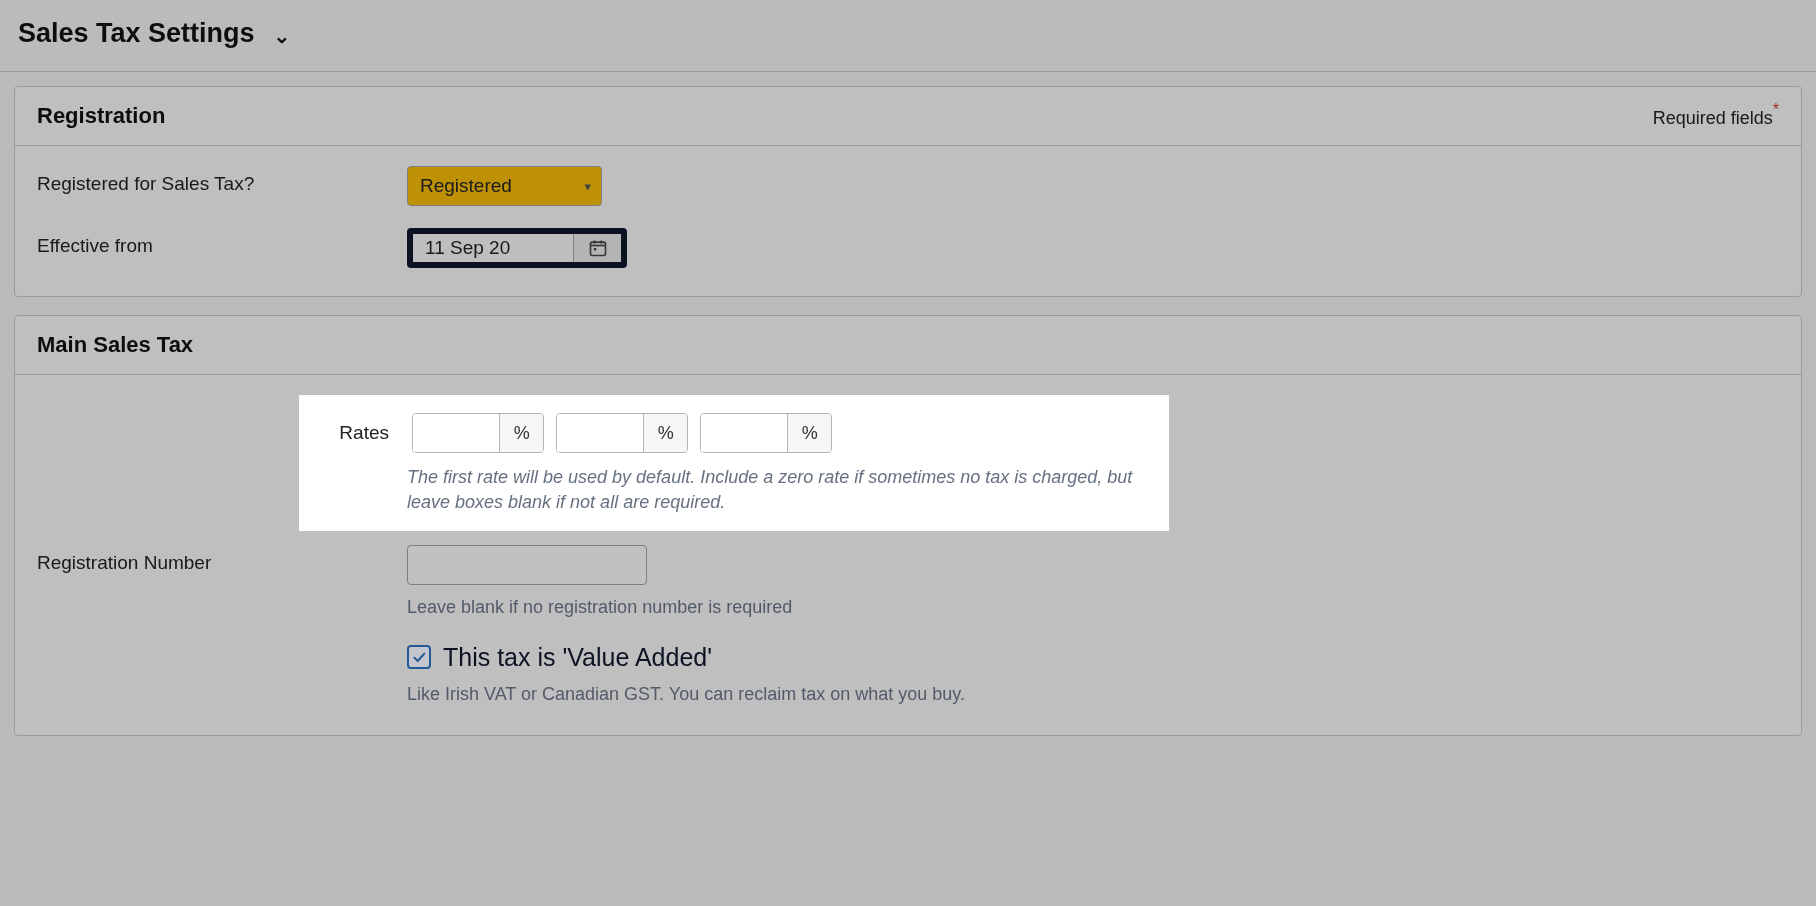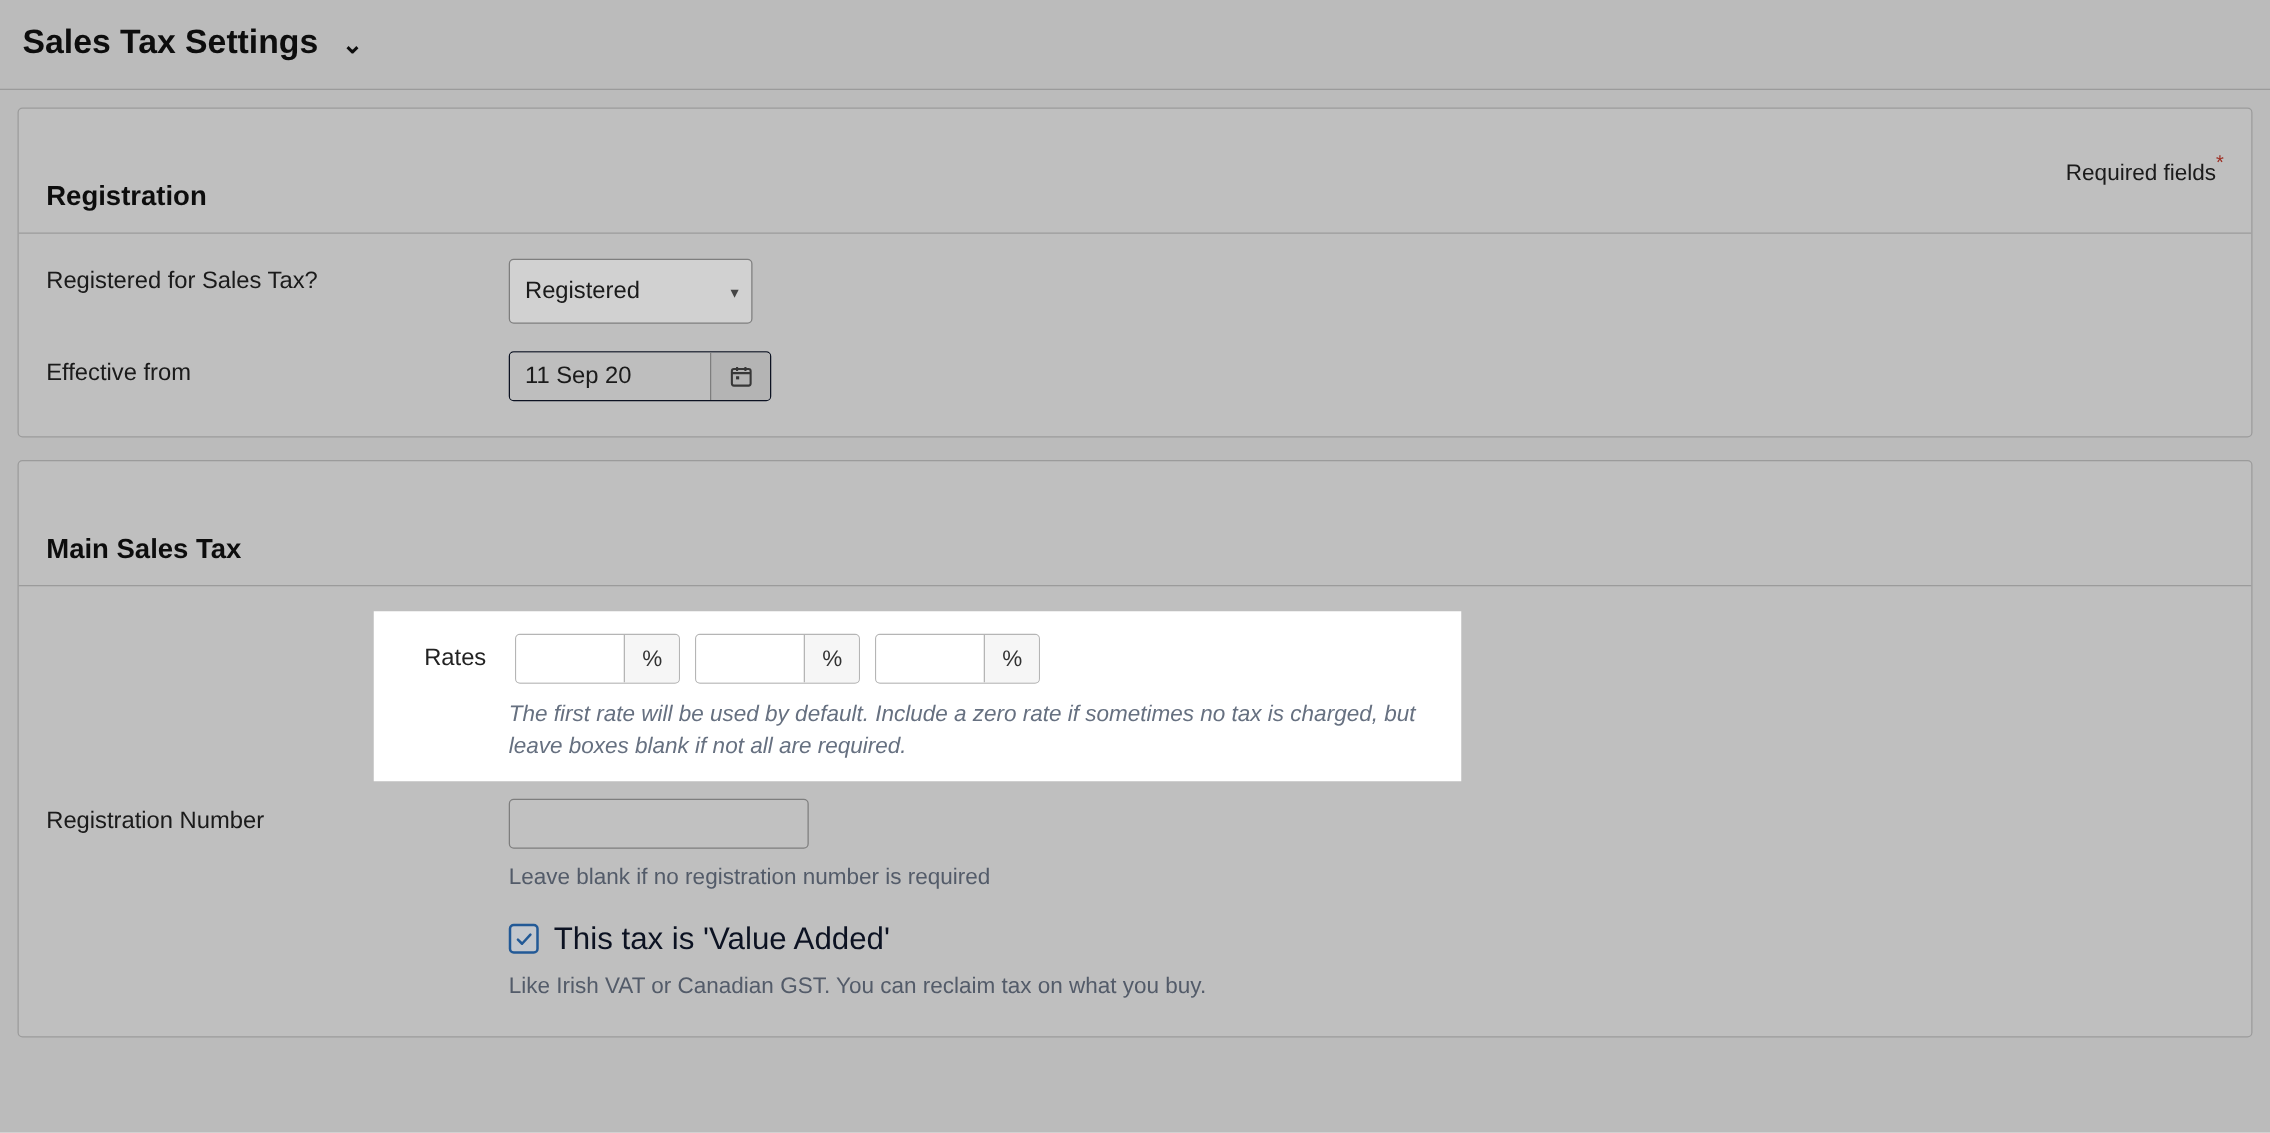--- a/index.html
+++ b/index.html
@@ -57,21 +57,20 @@
     padding: 16px 22px;
     border-bottom: 1px solid #bdbdbd;
     display: flex;
     align-items: center;
     justify-content: space-between;
   }
   .panel-title {
     font-size: 22px;
     font-weight: 700;
     color: #111;
-    margin-top: 41px;
   }
   .required-note {
     font-size: 18px;
     color: #222;
   }
   .required-note sup {
     color: #c0392b;
     font-size: 16px;
     position: relative;
     top: -2px;
@@ -96,33 +95,33 @@
   }
   .form-control-col {
     flex: 1;
   }
 
   .select-wrap {
     display: inline-flex;
     align-items: center;
     border: 1px solid #9a9a9a;
     border-radius: 4px;
-    background: #ffffff;
-    height: 52px;
+    background: #eab308;
+    height: 40px;
     padding: 0 10px 0 12px;
     width: 195px;
     justify-content: space-between;
     cursor: pointer;
   }
   .select-wrap .val { font-size: 19px; color: #222; }
   .select-wrap .caret { font-size: 13px; color: #555; }
 
   .date-wrap {
     display: inline-flex;
-    border: 1px solid #0f172a;
+    border: 6px solid #0f172a;
     border-radius: 4px;
     background: #e8e8e8;
     height: 40px;
     overflow: hidden;
   }
   .date-wrap .date-text {
     padding: 0 12px;
     display: flex;
     align-items: center;
     width: 160px;

